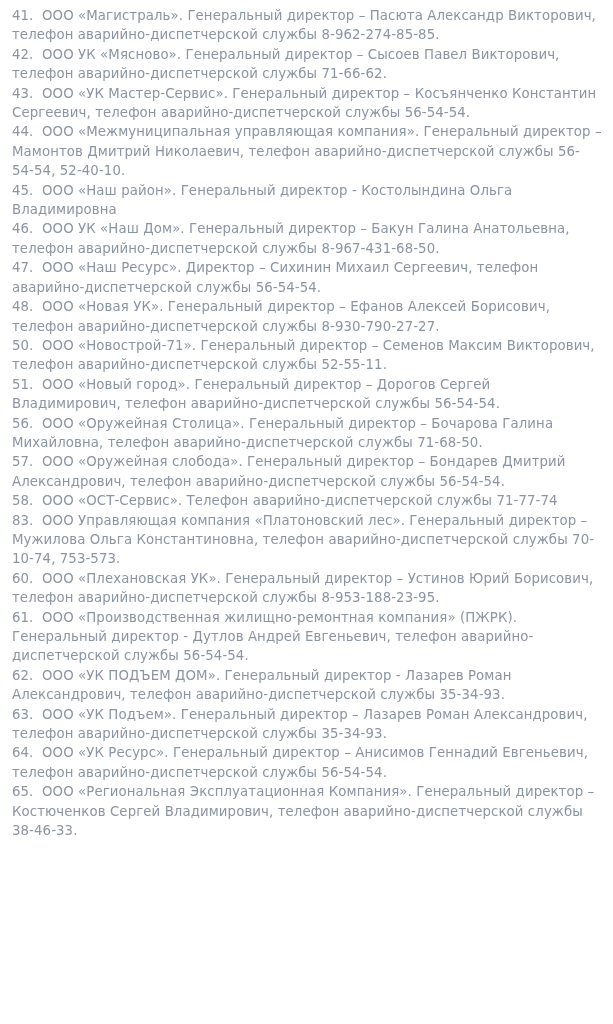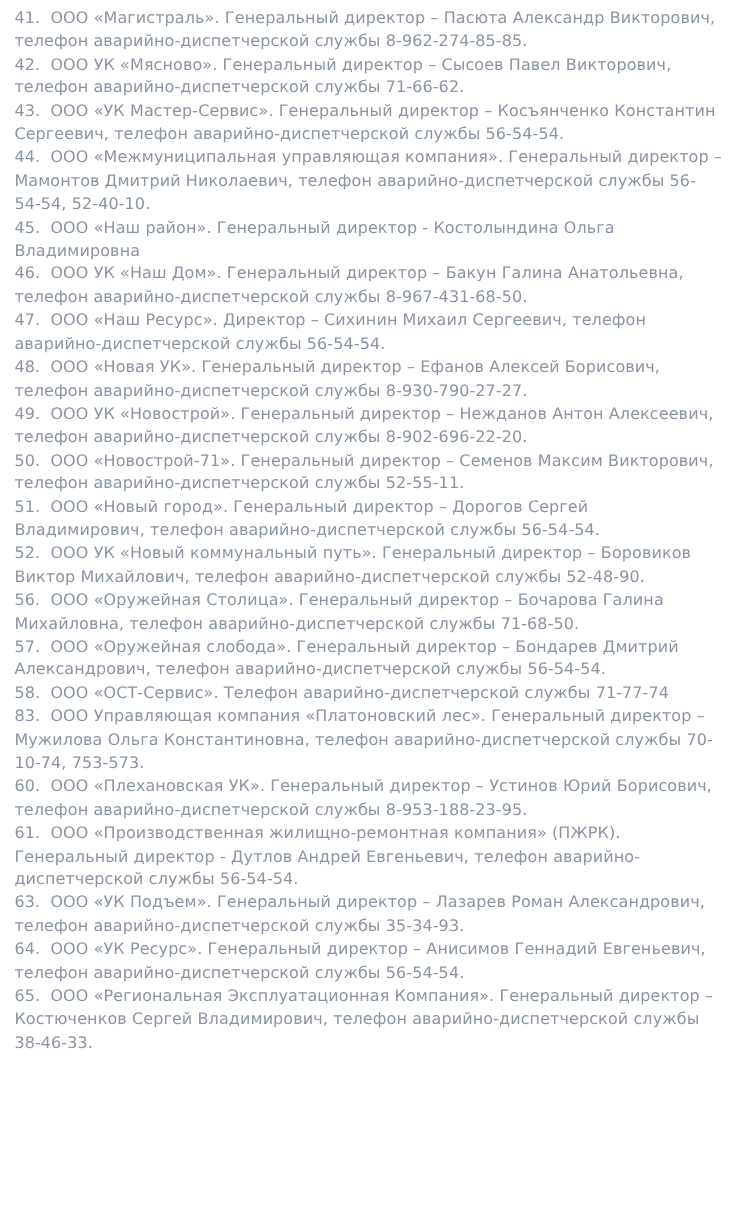--- a/index.html
+++ b/index.html
@@ -40,27 +40,26 @@
 <div class="page">
   <div class="list" style="color: rgb(138, 148, 163);">
       <p class="item"><span class="num">41.</span><span>ООО «Магистраль». Генеральный директор – Пасюта Александр Викторович, телефон аварийно-диспетчерской службы 8-962-274-85-85.</span></p>
       <p class="item"><span class="num">42.</span><span>ООО УК «Мясново». Генеральный директор – Сысоев Павел Викторович, телефон аварийно-диспетчерской службы 71-66-62.</span></p>
       <p class="item"><span class="num">43.</span><span>ООО «УК Мастер-Сервис». Генеральный директор – Косъянченко Константин Сергеевич, телефон аварийно-диспетчерской службы 56-54-54.</span></p>
       <p class="item"><span class="num">44.</span><span>ООО «Межмуниципальная управляющая компания». Генеральный директор – Мамонтов Дмитрий Николаевич, телефон аварийно-диспетчерской службы 56-54-54, 52-40-10.</span></p>
       <p class="item"><span class="num">45.</span><span>ООО «Наш район». Генеральный директор - Костолындина Ольга Владимировна</span></p>
       <p class="item"><span class="num">46.</span><span>ООО УК «Наш Дом». Генеральный директор – Бакун Галина Анатольевна, телефон аварийно-диспетчерской службы 8-967-431-68-50.</span></p>
       <p class="item"><span class="num">47.</span><span>ООО «Наш Ресурс». Директор – Сихинин Михаил Сергеевич, телефон аварийно-диспетчерской службы 56-54-54.</span></p>
       <p class="item"><span class="num">48.</span><span>ООО «Новая УК». Генеральный директор – Ефанов Алексей Борисович, телефон аварийно-диспетчерской службы 8-930-790-27-27.</span></p>
-      <p class="item"><span class="num">49.</span><span>ООО УК «Новострой». Генеральный директор – Нежданов Антон Алексеевич, телефон аварийно-диспетчерской службы 8-902-696-22-20.</span></p>
       <p class="item"><span class="num">50.</span><span>ООО «Новострой-71». Генеральный директор – Семенов Максим Викторович, телефон аварийно-диспетчерской службы 52-55-11.</span></p>
       <p class="item"><span class="num">51.</span><span>ООО «Новый город». Генеральный директор – Дорогов Сергей Владимирович, телефон аварийно-диспетчерской службы 56-54-54.</span></p>
-      <p class="item"><span class="num">52.</span><span>ООО УК «Новый коммунальный путь». Генеральный директор – Боровиков Виктор Михайлович, телефон аварийно-диспетчерской службы 52-48-90.</span></p>
       <p class="item"><span class="num">56.</span><span>ООО «Оружейная Столица». Генеральный директор – Бочарова Галина Михайловна, телефон аварийно-диспетчерской службы 71-68-50.</span></p>
       <p class="item"><span class="num">57.</span><span>ООО «Оружейная слобода». Генеральный директор – Бондарев Дмитрий Александрович, телефон аварийно-диспетчерской службы 56-54-54.</span></p>
       <p class="item"><span class="num">58.</span><span>ООО «ОСТ-Сервис».  Телефон аварийно-диспетчерской службы 71-77-74</span></p>
       <p class="item"><span class="num">83.</span><span>ООО Управляющая компания «Платоновский лес». Генеральный директор – Мужилова Ольга Константиновна, телефон аварийно-диспетчерской службы 70-10-74, 753-573.</span></p>
       <p class="item"><span class="num">60.</span><span>ООО «Плехановская УК». Генеральный директор – Устинов Юрий Борисович, телефон аварийно-диспетчерской службы 8-953-188-23-95.</span></p>
       <p class="item"><span class="num">61.</span><span>ООО «Производственная жилищно-ремонтная компания» (ПЖРК). Генеральный директор - Дутлов Андрей Евгеньевич, телефон аварийно-диспетчерской службы 56-54-54.</span></p>
+      <p class="item"><span class="num">62.</span><span>ООО «УК ПОДЪЕМ ДОМ». Генеральный директор - Лазарев Роман Александрович, телефон аварийно-диспетчерской службы 35-34-93.</span></p>
       <p class="item"><span class="num">63.</span><span>ООО «УК Подъем». Генеральный директор – Лазарев Роман Александрович, телефон аварийно-диспетчерской службы 35-34-93.</span></p>
       <p class="item"><span class="num">64.</span><span>ООО «УК Ресурс». Генеральный директор – Анисимов Геннадий Евгеньевич, телефон аварийно-диспетчерской службы 56-54-54.</span></p>
       <p class="item"><span class="num">65.</span><span>ООО «Региональная Эксплуатационная Компания». Генеральный директор – Костюченков Сергей Владимирович, телефон аварийно-диспетчерской службы 38-46-33.</span></p>
     </div>
 </div>
 
 </body></html>

